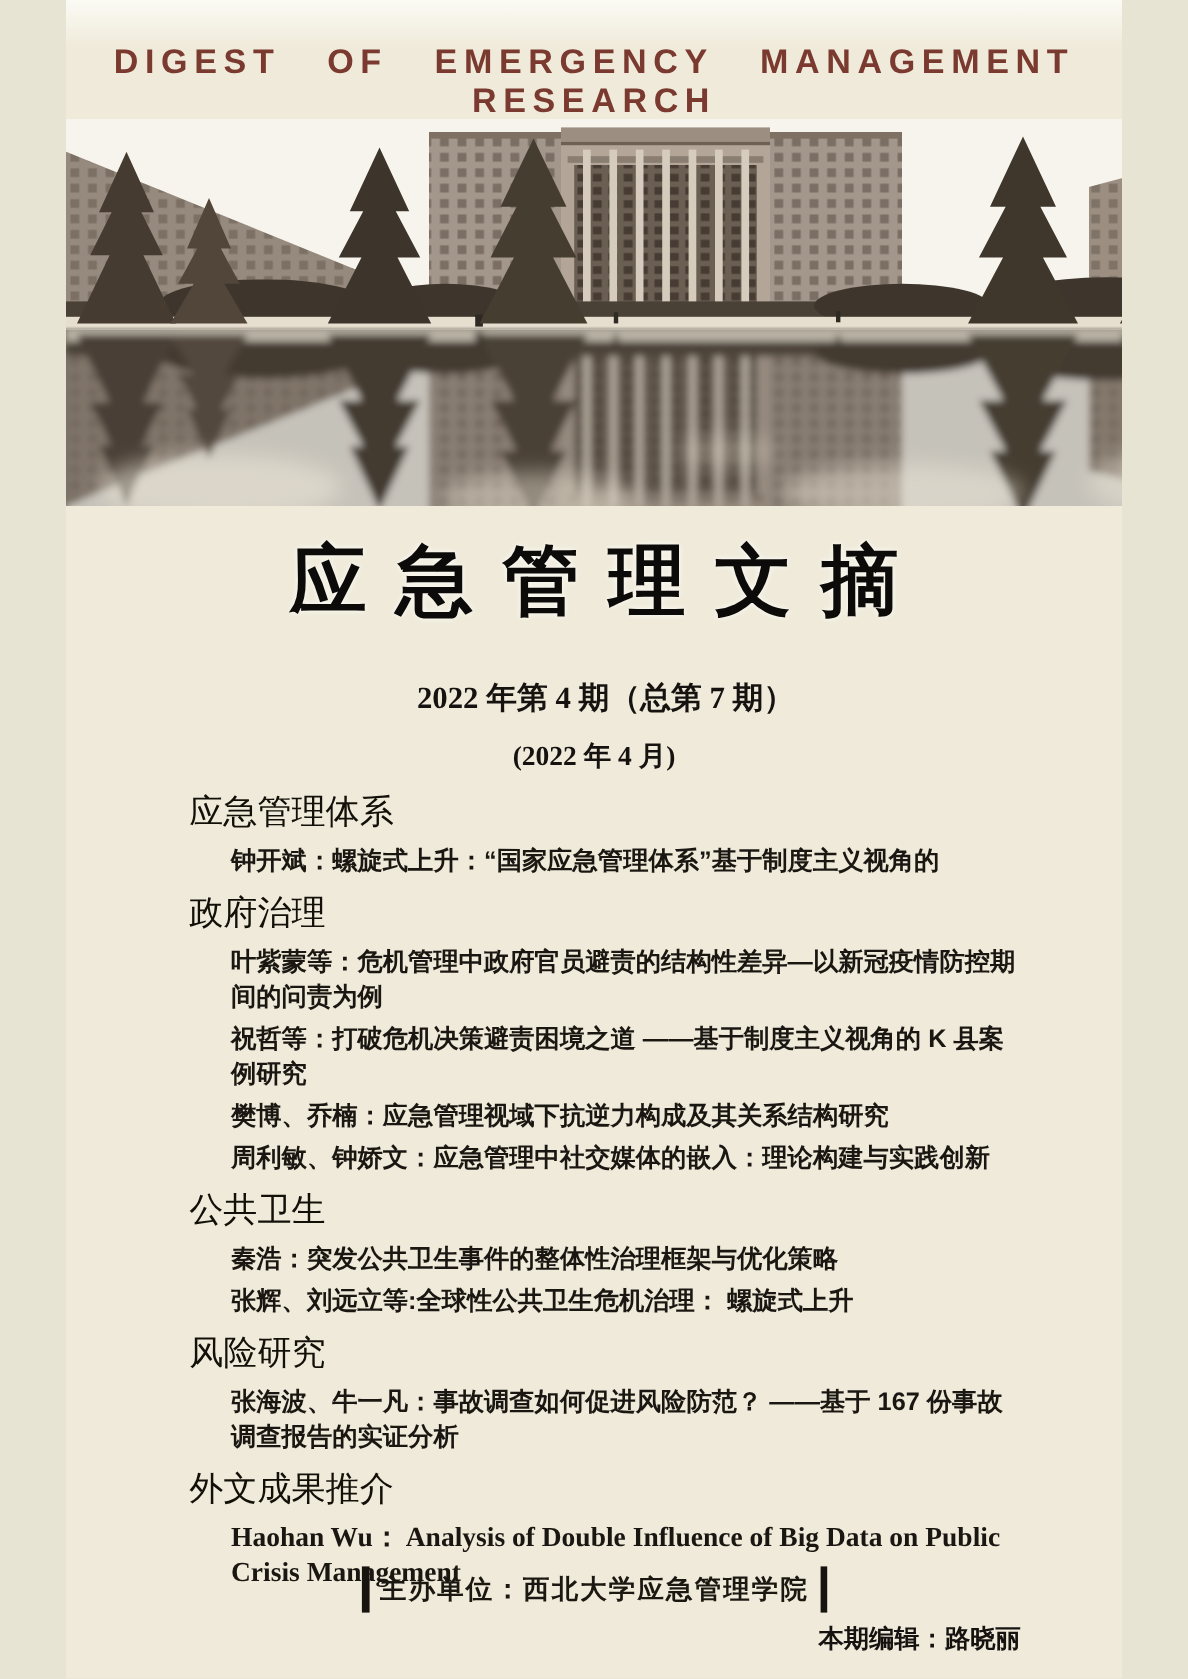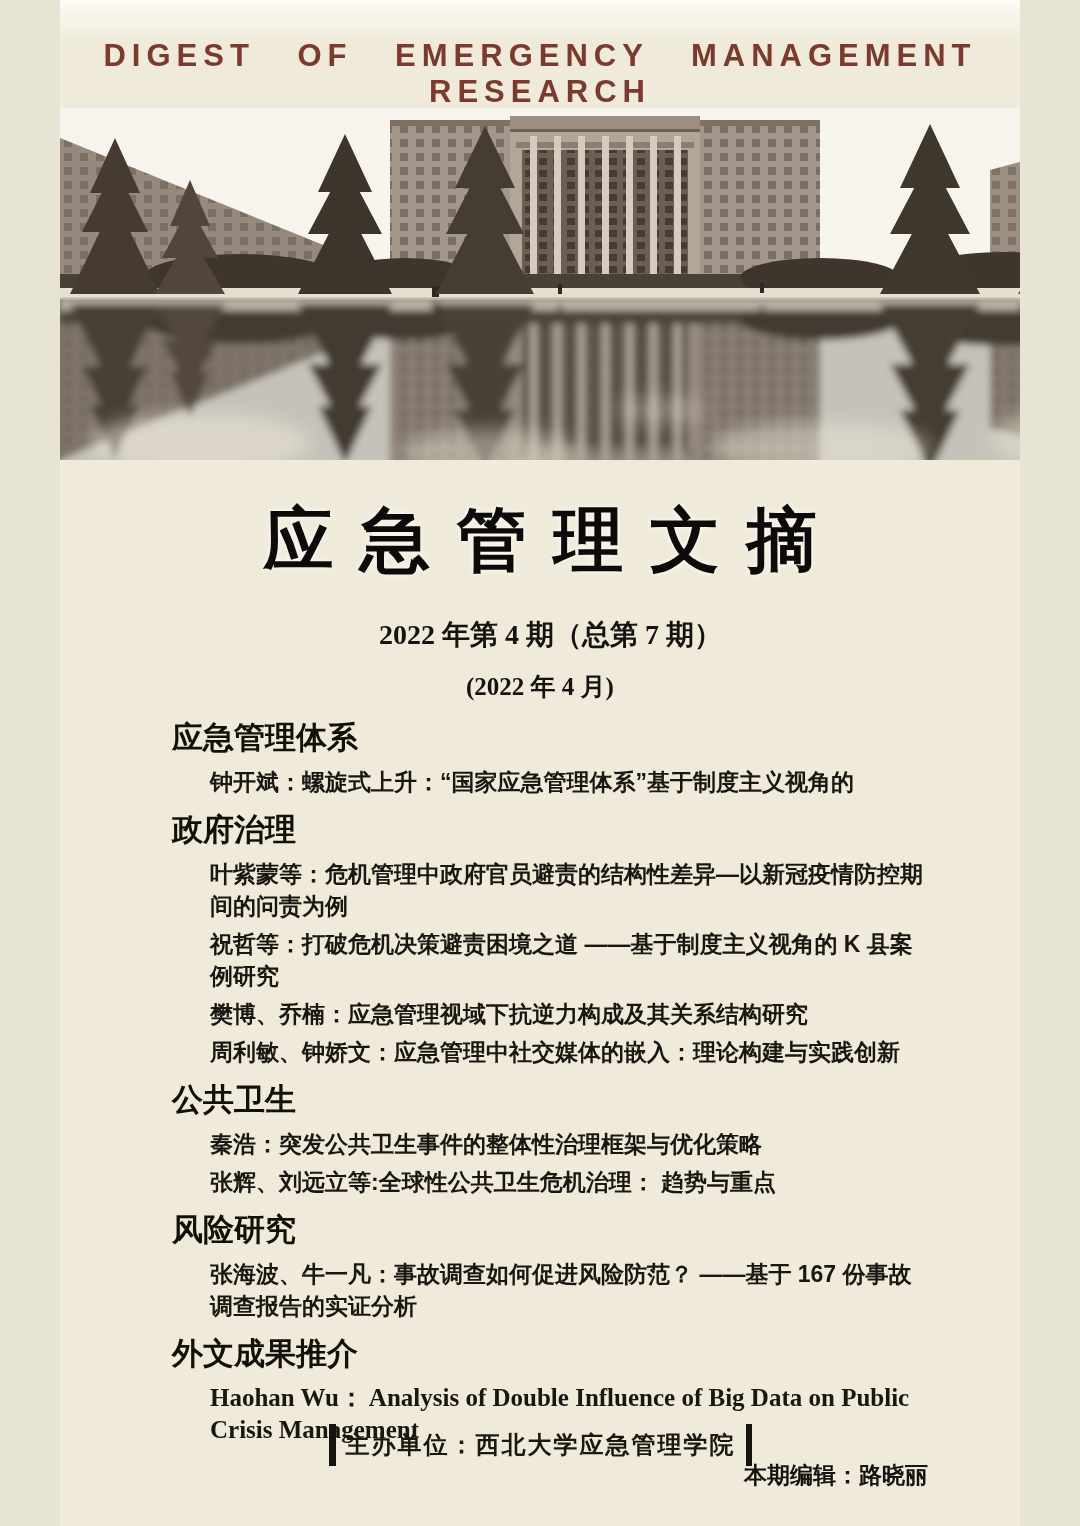--- a/index.html
+++ b/index.html
@@ -25,21 +25,21 @@
   }
   
   .photo{
     position:absolute;top:108px;left:0;
     width:1080px;height:352px;
     line-height:0;
   }
   .photo svg{width:100%;height:100%;display:block;}
   
   .cn-title{
-    position:absolute;top:482px;left:0;right:0;margin:12px;
+    position:absolute;top:482px;left:0;right:0;margin:0;
     text-align:center;
     font-size:70px;font-weight:900;
     letter-spacing:0.38em;text-indent:0.38em;
     color:#0d0b09;
     text-shadow:0 0 6px rgba(255,255,255,0.9);
     font-family:"Liberation Serif","DejaVu Serif",serif;
   }
   .issue-line{
     position:absolute;top:616px;left:0;right:0;
     text-align:center;
@@ -53,35 +53,35 @@
     font-size:25px;font-weight:700;
     font-family:"Liberation Serif","DejaVu Serif",serif;
   }
   
   .toc{
     position:absolute;top:720px;left:112px;right:92px;
   }
   .toc .sec{
     margin:14px 0 10px 0;
     font-size:31px;line-height:36px;
-    font-weight:700;color:#121008;
+    font-weight:400;color:#121008;
   }
   .toc .sec:first-child{margin-top:0;}
   .toc .item{
     margin:3px 0 6px 0;
     padding-left:38px;
     font-size:23px;line-height:32px;
     font-weight:700;color:#1a1712;
   }
   .toc .item.eng{
     font-family:"Liberation Serif","DejaVu Serif",serif;
     font-size:25px;
   }
   .editor-line{
-    margin-top:14px;
+    margin-top:28px;
     text-align:right;
     font-size:23px;font-weight:700;
   }
   
   .footer{
     position:absolute;top:1424px;left:0;right:0;
     display:flex;align-items:center;justify-content:center;
     gap:10px;
   }
   .footer .vbar{
@@ -217,21 +217,21 @@
     <p class="item">钟开斌：螺旋式上升：“国家应急管理体系”基于制度主义视角的</p>
 
     <h2 class="sec">政府治理</h2>
     <p class="item">叶紫蒙等：危机管理中政府官员避责的结构性差异—以新冠疫情防控期间的问责为例</p>
     <p class="item">祝哲等：打破危机决策避责困境之道 ——基于制度主义视角的 K 县案例研究</p>
     <p class="item">樊博、乔楠：应急管理视域下抗逆力构成及其关系结构研究</p>
     <p class="item">周利敏、钟娇文：应急管理中社交媒体的嵌入：理论构建与实践创新</p>
 
     <h2 class="sec">公共卫生</h2>
     <p class="item">秦浩：突发公共卫生事件的整体性治理框架与优化策略</p>
-    <p class="item">张辉、刘远立等:全球性公共卫生危机治理： 趋势与重点</p>
+    <p class="item">张辉、刘远立等:全球性公共卫生危机治理： 螺旋式上升</p>
 
     <h2 class="sec">风险研究</h2>
     <p class="item">张海波、牛一凡：事故调查如何促进风险防范？ ——基于 167 份事故调查报告的实证分析</p>
 
     <h2 class="sec">外文成果推介</h2>
     <p class="item eng">Haohan Wu： Analysis of Double Influence of Big Data on Public Crisis Management</p>
 
     <div class="editor-line">本期编辑：路晓丽</div>
   </section>
 

